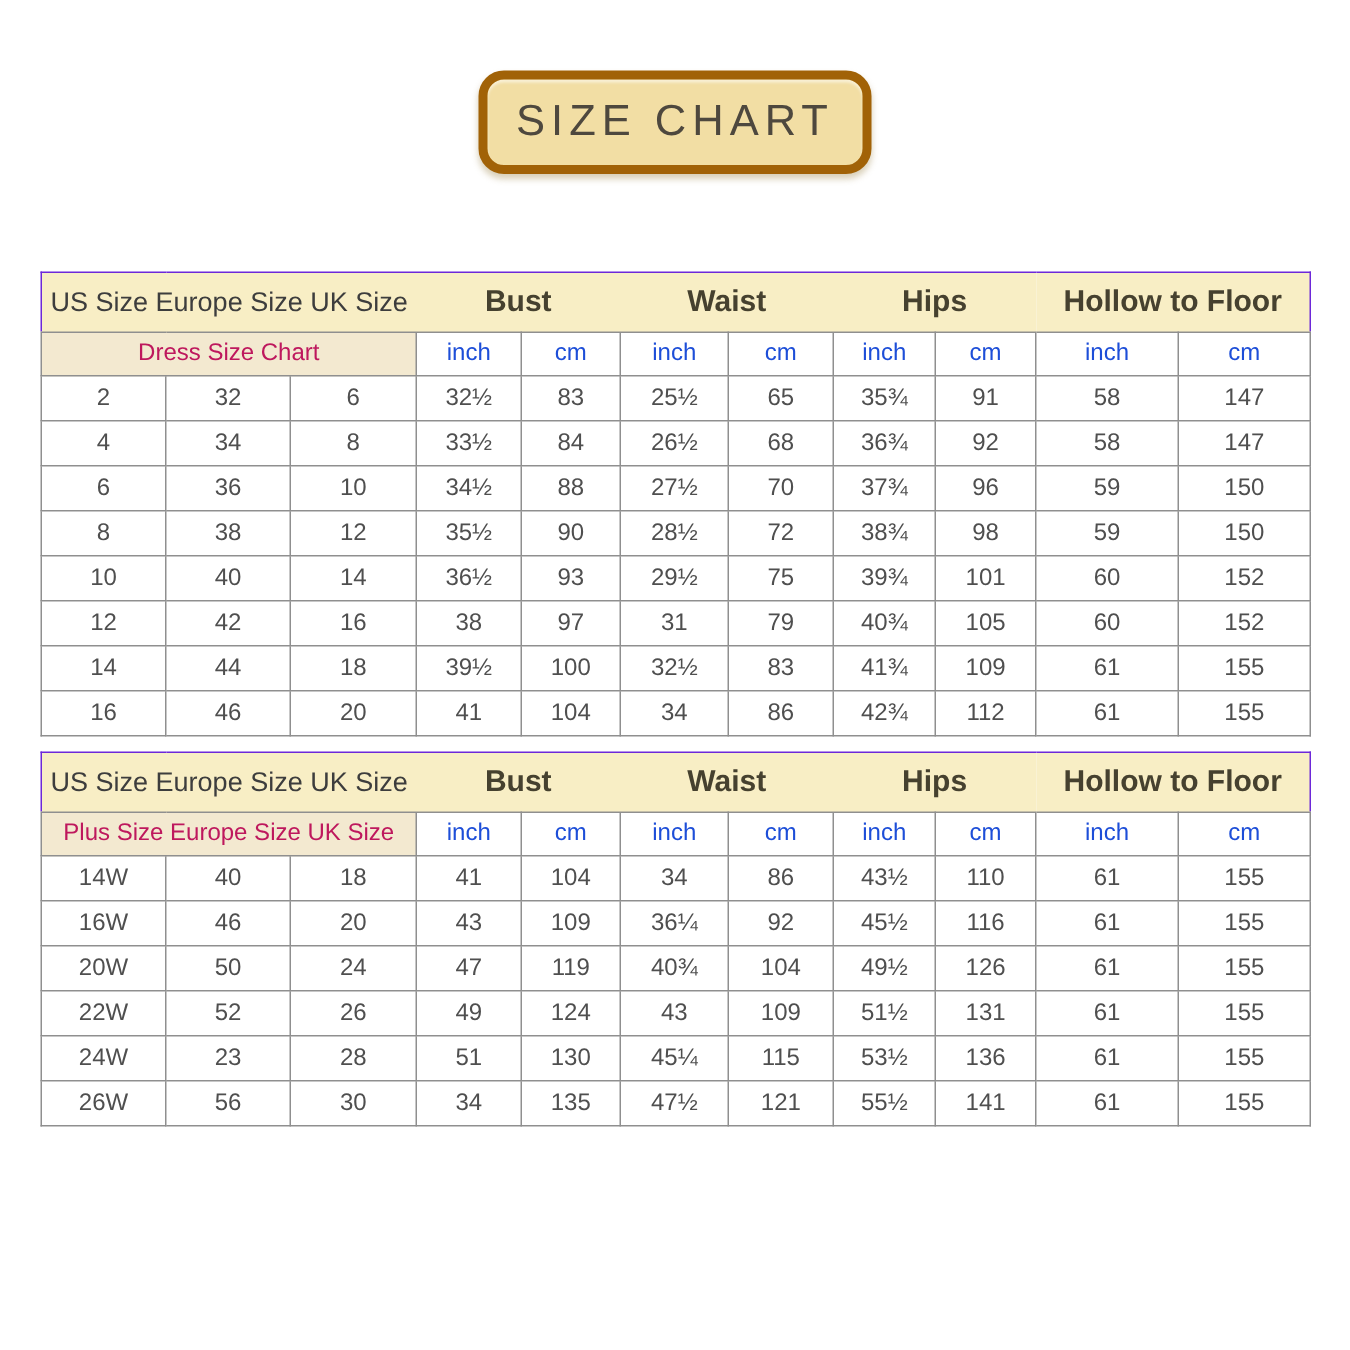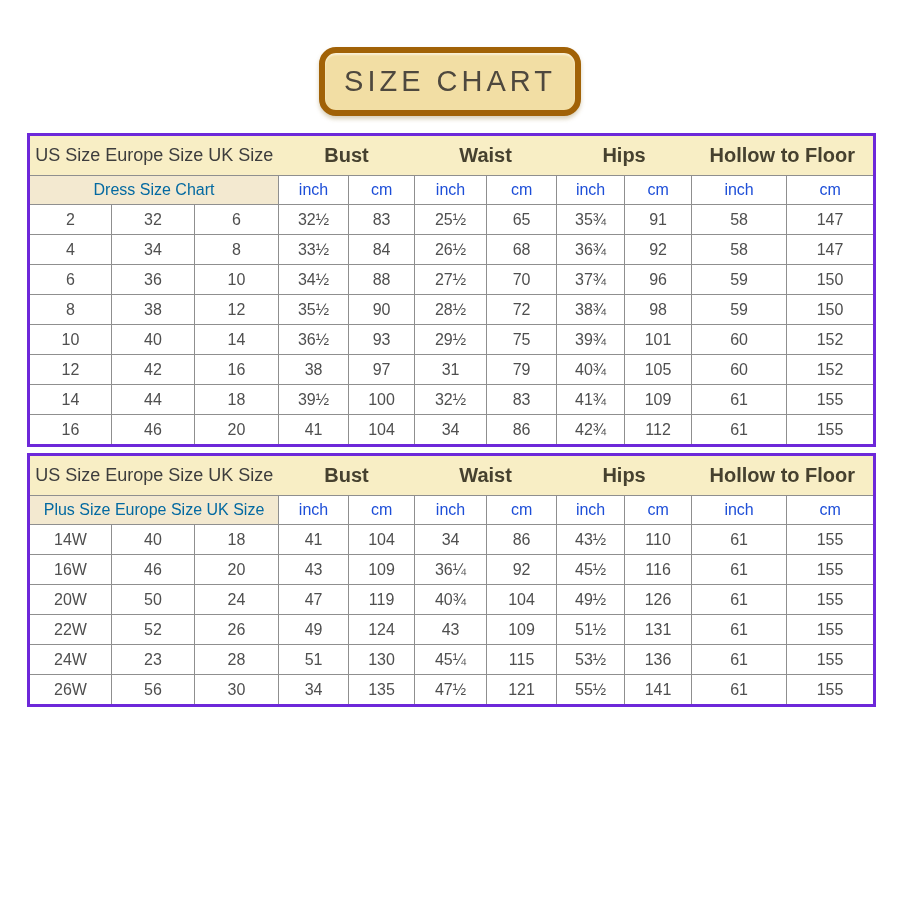--- a/index.html
+++ b/index.html
@@ -32,21 +32,21 @@
   table.size-table {
     position: absolute;
     left: 27px;
     width: 846px;
     border-collapse: collapse;
     table-layout: fixed;
   }
   #table-regular { top: 133px; }
   #table-plus    { top: 453px; }
 
-  table.size-table { border: 3px solid #6d28d9; }
+  table.size-table { border: 1px solid #6d28d9; margin-top: 48px; }
   table.size-table th, table.size-table td { border: 1px solid #8f8f8f; padding: 0; }
 
   tr.measure-row th {
     border-left: none; border-right: none; border-top: none;
     height: 39px;
     background: #f8eec5;
     font-size: 20px;
     font-weight: bold;
     color: #46412f;
     text-align: center;
@@ -62,21 +62,21 @@
     background: #ffffff;
     font-weight: normal;
     font-size: 16px;
     color: #1d4ed8;
     text-align: center;
     vertical-align: middle;
   }
   tr.unit-row th.subheader-th {
     background: #f3e9d0;
     font-size: 16px;
-    color: #0369a1;
+    color: #be185d;
   }
   table.size-table tbody td {
     height: 29px;
     background: #ffffff;
     text-align: center;
     vertical-align: middle;
     font-size: 16px;
     color: #4f4f4f;
   }
 </style>

